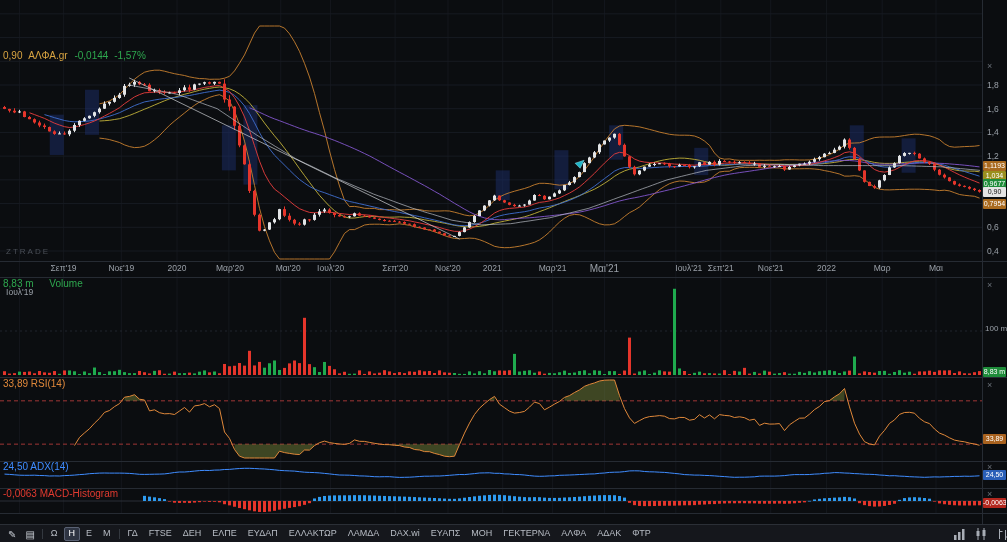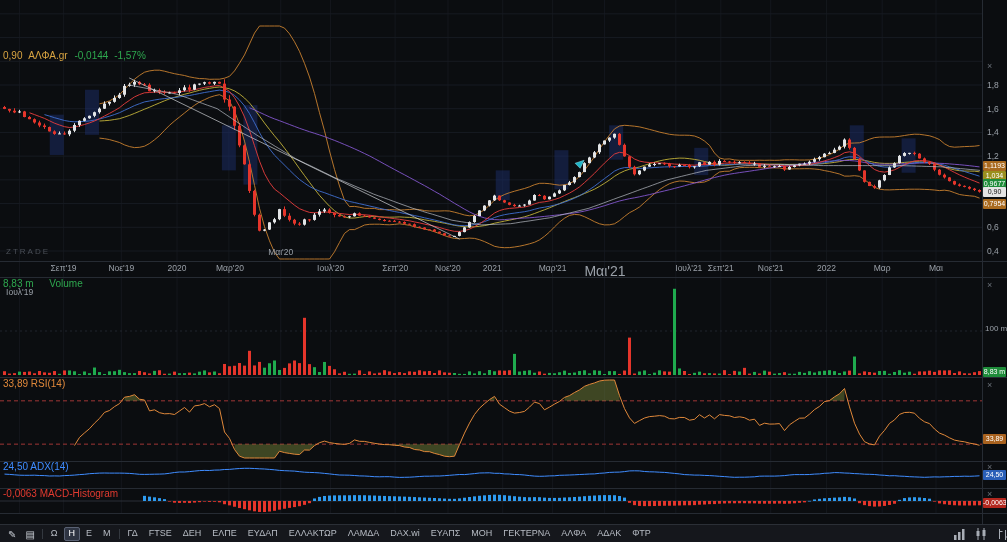--- a/index.html
+++ b/index.html
@@ -882,27 +882,27 @@
         <span class="ov" style="left: 987px; top: 104.714px; font-size: 8.5px;">1,6</span>
         <span class="ov" style="left: 987px; top: 128.428px; font-size: 8.5px;">1,4</span>
         <span class="ov" style="left: 987px; top: 152.143px; font-size: 8.5px;">1,2</span>
         <span class="ov" style="left: 987px; top: 223.285px; font-size: 8.5px;">0,6</span>
         <span class="ov" style="left: 987px; top: 246.999px; font-size: 8.5px;">0,4</span>
         <span class="ov" style="left: -0.396px; top: 264px; width: 40px; text-align: center; font-size: 8.5px; margin-top: 24px;">Ιουλ'19</span>
         <span class="ov" style="left: 43.614px; top: 264px; width: 40px; text-align: center; font-size: 8.5px;">Σεπ'19</span>
         <span class="ov" style="left: 101.316px; top: 264px; width: 40px; text-align: center; font-size: 8.5px;">Νοε'19</span>
         <span class="ov" style="left: 157.062px; top: 264px; width: 40px; text-align: center; font-size: 8.5px;">2020</span>
         <span class="ov" style="left: 210px; top: 264px; width: 40px; text-align: center; font-size: 8.5px;">Μαρ'20</span>
-        <span class="ov" style="left: 260.73px; top: 248px; width: 40px; text-align: center; font-size: 8.5px;">Μαι'20</span>
+        <span class="ov" style="left: 260.73px; top: 264px; width: 40px; text-align: right; font-size: 8.5px;">Μαι'20</span>
         <span class="ov" style="left: 310.608px; top: 264px; width: 40px; text-align: center; font-size: 8.5px;">Ιουλ'20</span>
         <span class="ov" style="left: 375.156px; top: 264px; width: 40px; text-align: center; font-size: 8.5px;">Σεπ'20</span>
         <span class="ov" style="left: 427.968px; top: 264px; width: 40px; text-align: center; font-size: 8.5px;">Νοε'20</span>
         <span class="ov" style="left: 482.736px; top: 264px; width: 40px; font-size: 8.5px;">2021</span>
         <span class="ov" style="left: 532.614px; top: 264px; width: 40px; text-align: center; font-size: 8.5px;">Μαρ'21</span>
-        <span class="ov" style="left: 584.448px; top: 264px; width: 40px; text-align: center; font-size: 14px;">Μαι'21</span>
+        <span class="ov" style="left: 584.448px; top: 264px; width: 40px; text-align: center; font-size: 10px;">Μαι'21</span>
         <span class="ov" style="left: 655.842px; top: 264px; width: 40px; text-align: center; font-size: 8.5px; margin-left: 13px;">Ιουλ'21</span>
         <span class="ov" style="left: 700.83px; top: 264px; width: 40px; text-align: center; font-size: 8.5px;">Σεπ'21</span>
         <span class="ov" style="left: 750.708px; top: 264px; width: 40px; text-align: center; font-size: 8.5px;">Νοε'21</span>
         <span class="ov" style="left: 806.454px; top: 264px; width: 40px; text-align: center; font-size: 8.5px;">2022</span>
         <span class="ov" style="left: 862.2px; top: 264px; width: 40px; text-align: center; font-size: 8.5px;">Μαρ</span>
         <span class="ov" style="left: 915.99px; top: 264px; width: 40px; text-align: center; font-size: 8.5px;">Μαι</span>
         <span class="tagbox" style="left: 983px; top: 160.711px; background: rgb(169, 106, 31); color: rgb(255, 255, 255);">1,1193</span>
         <span class="tagbox" style="left: 983px; top: 170.825px; background: rgb(154, 143, 30); color: rgb(255, 255, 255);">1,034</span>
         <span class="tagbox" style="left: 983px; top: 178.687px; background: rgb(30, 140, 58); color: rgb(255, 255, 255);">0,9677</span>
         <span class="tagbox" style="left: 983px; top: 186.714px; background: rgb(228, 228, 228); color: rgb(17, 17, 17);">0,90</span>

